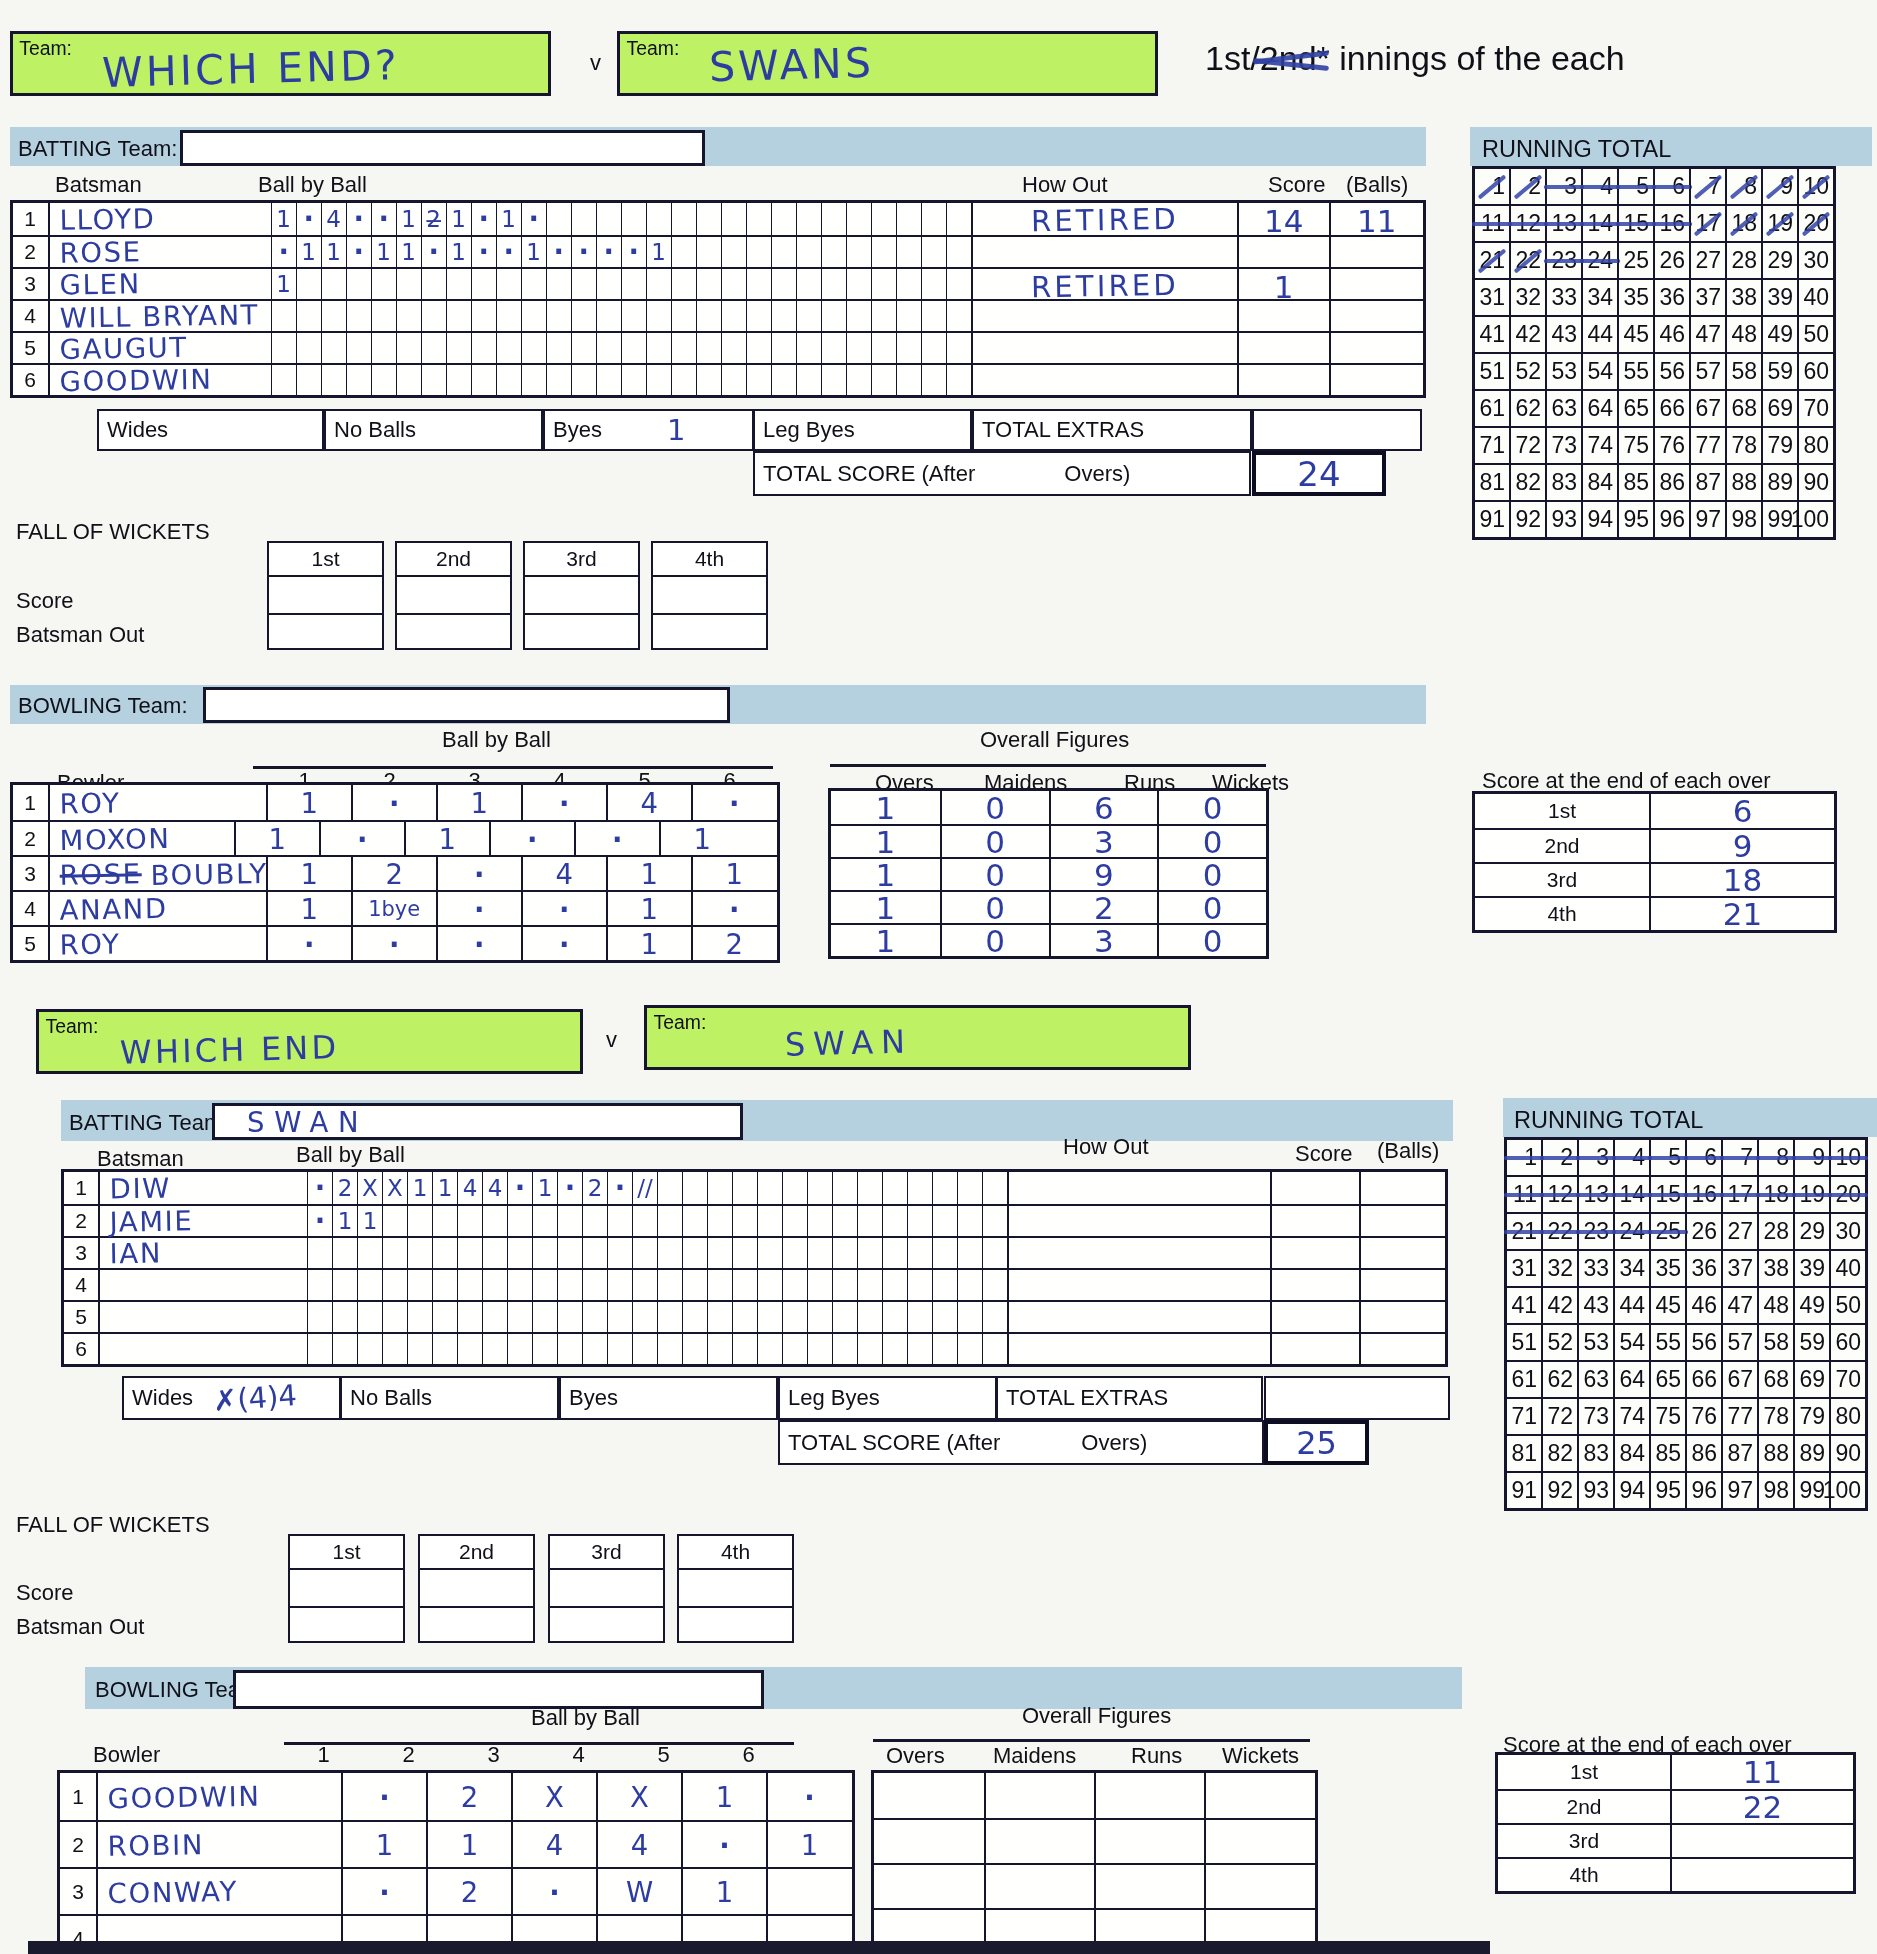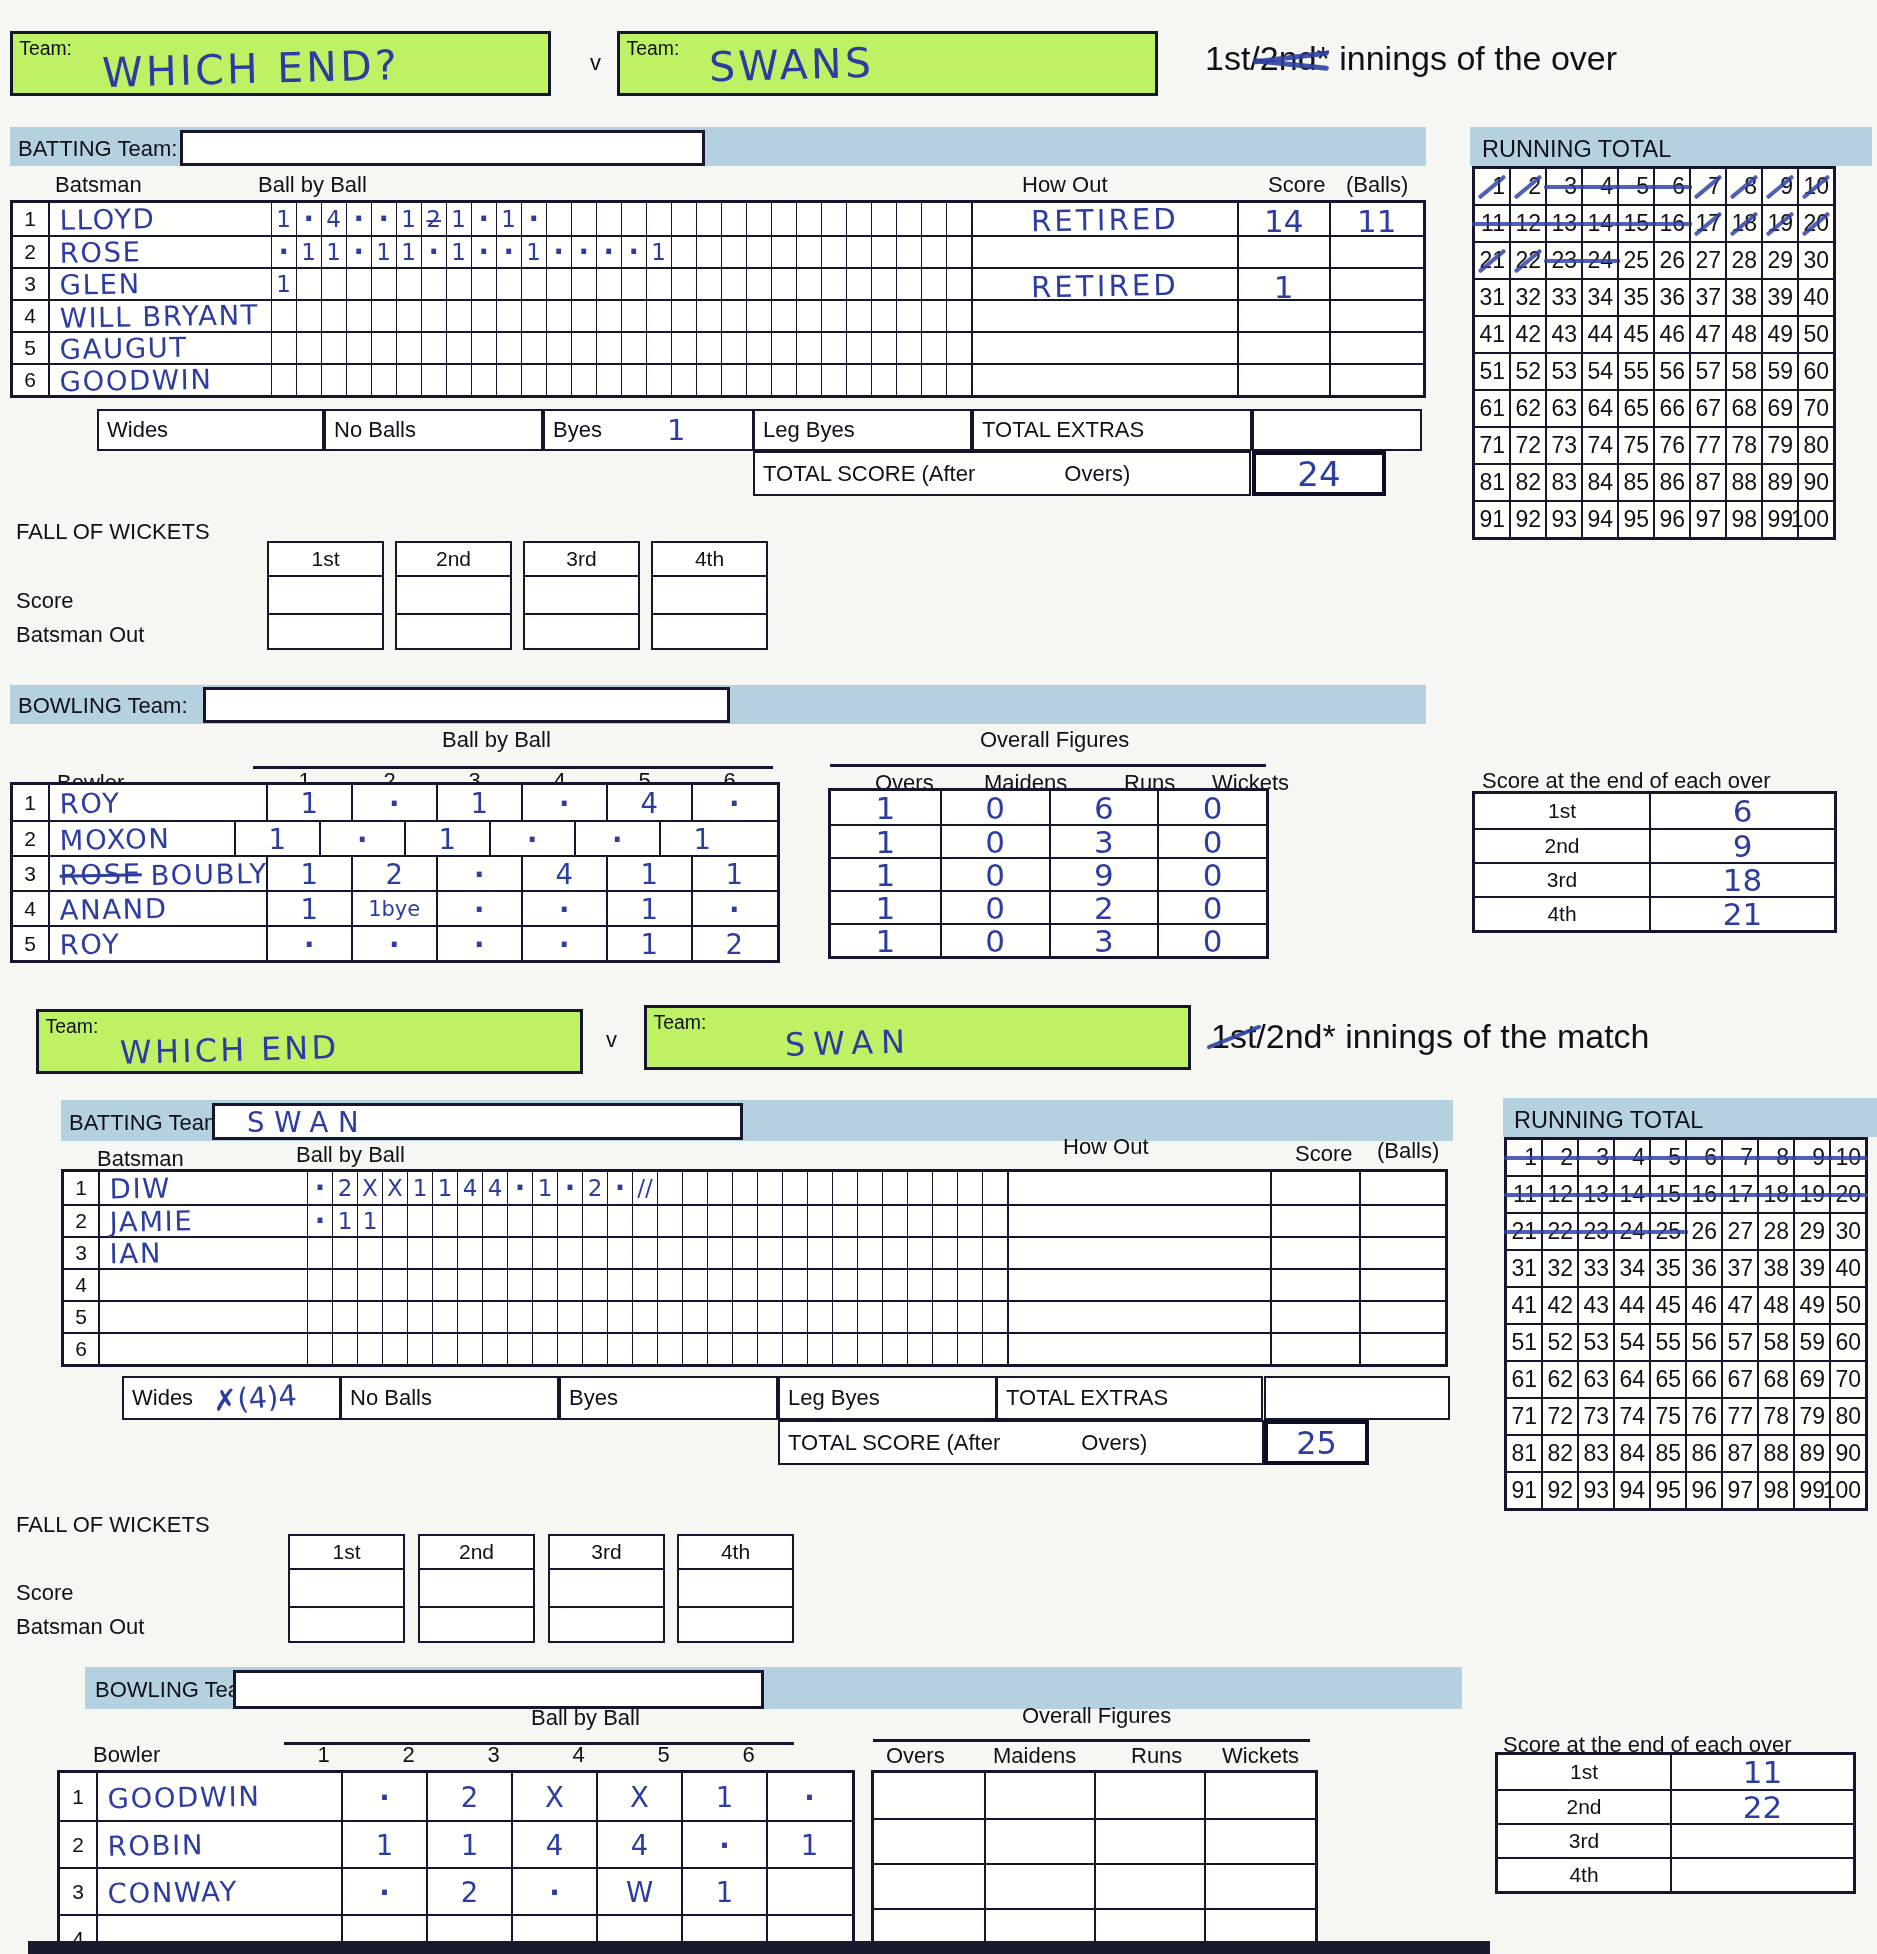--- a/index.html
+++ b/index.html
@@ -65,21 +65,21 @@
   <div class="teambox" style="left:9.7px;top:31px;width:541px;height:65px;">
     <span class="plabel small" style="left:6.5px;top:3.2px;">Team:</span>
     <span class="ink team-ink" style="left:89px;top:11.3px;">WHICH END?</span>
   </div>
   <span class="plabel" style="left:590px;top:50px;">v</span>
   <div class="teambox" style="left:617px;top:31px;width:541px;height:65px;">
     <span class="plabel small" style="left:6.5px;top:3.2px;">Team:</span>
     <span class="ink team-ink" style="left:89px;top:6.5px;">SWANS</span>
   </div>
   <div class="innings-line" style="left:1205px;top:39px;">
-    <span>1st/</span><span class="pen-x2">2nd</span><span>* innings of the over</span>
+    <span>1st/</span><span class="pen-x2">2nd</span><span>* innings of the each</span>
   </div>
 
   <div class="bar" style="left:9.7px;top:127px;width:1416px;height:39px;"></div>
   <span class="plabel" style="left:18px;top:136px;">BATTING Team:</span>
   <div class="whitebox" style="left:180px;top:130px;width:525px;height:36px;">
     <span class="ink" style="font-size:26px;padding-left:24px;"></span>
   </div>
 
   <div class="bar" style="left:1470px;top:127px;width:402px;height:39px;"></div>
   <span class="plabel" style="left:1482px;top:136px;font-size:23.5px;">RUNNING TOTAL</span>
@@ -787,23 +787,20 @@
 
   <div class="teambox" style="left:36px;top:1009px;width:547px;height:65px;">
     <span class="plabel small" style="left:6.5px;top:3.2px;">Team:</span>
     <span class="ink team-ink" style="left:81px;top:19.4px;font-size:32px;">WHICH END</span>
   </div>
   <span class="plabel" style="left:606px;top:1027px;">v</span>
   <div class="teambox" style="left:644px;top:1005px;width:547px;height:65px;">
     <span class="plabel small" style="left:6.5px;top:3.2px;">Team:</span>
     <span class="ink team-ink" style="left:138px;top:16px;font-size:32px;letter-spacing:8px;">SWAN</span>
   </div>
-  <div class="innings-line" style="left:1211px;top:1017px;">
-    <span class="pen-x1">1st</span><span>/2nd* innings of the match</span>
-  </div>
 
   <div class="bar" style="left:61px;top:1100px;width:1392px;height:41px;"></div>
   <span class="plabel" style="left:69px;top:1110px;">BATTING Team:</span>
   <div class="whitebox" style="left:212px;top:1103px;width:531px;height:37px;">
     <span class="ink" style="font-size:27.5px;padding-left:32px;letter-spacing:9.7px;">SWAN</span>
   </div>
 
   <div class="bar" style="left:1503px;top:1098px;width:374px;height:39px;"></div>
   <span class="plabel" style="left:1514px;top:1107px;font-size:23.5px;">RUNNING TOTAL</span>
   <div id="rt2" class="rt" style="left: 1504px; top: 1137px; grid-template-columns: repeat(10, 36px); grid-auto-rows: 37px;">

